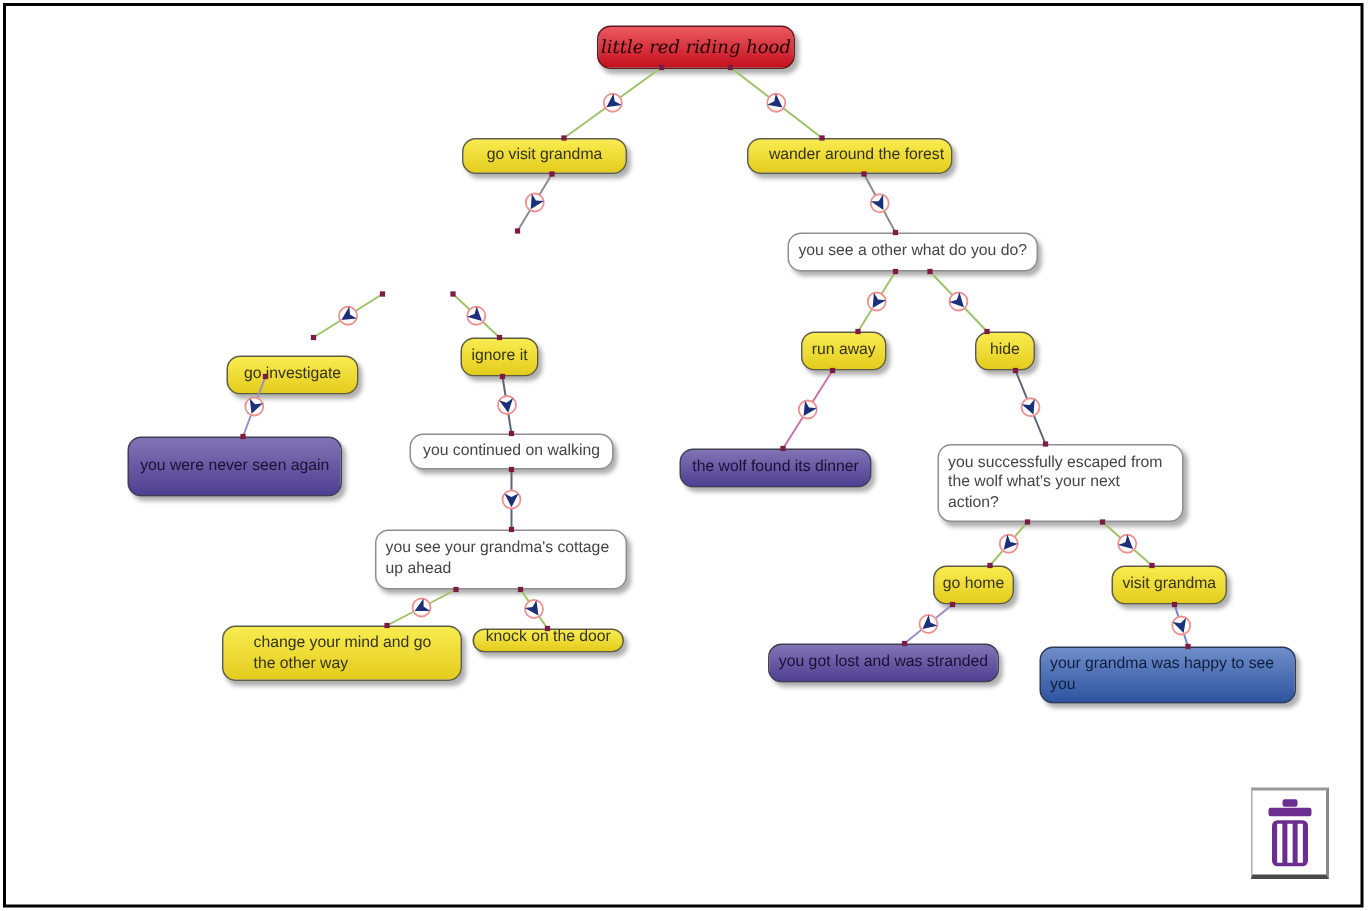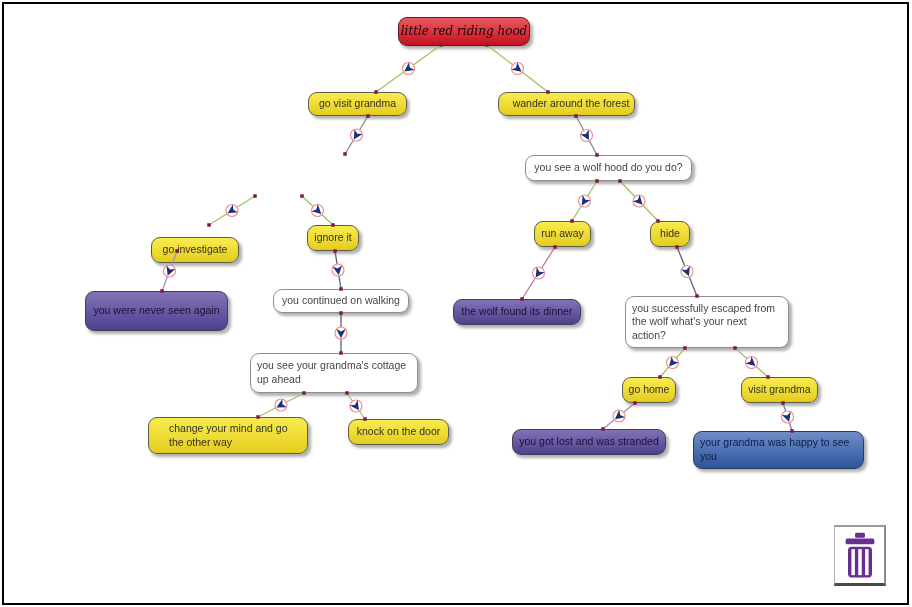--- a/index.html
+++ b/index.html
@@ -24,21 +24,21 @@
 </style>
 </head>
 <body>
 
 <div id="stage">
   <div id="frame"></div>
   <div id="canvas">
       <div class="node red" style="left: 398px; top: 17px; width: 132px; height: 29px;">
         <span>little red riding hood</span>
       </div>
-      <div class="node yellow" style="left: 308px; top: 92px; width: 99px; height: 24px;">
+      <div class="node yellow" style="left: 308px; top: 92px; width: 110px; height: 24px;">
         <span>go visit grandma</span>
       </div>
       <div class="node yellow" style="left: 498px; top: 92px; width: 137px; height: 24px; padding-left: 15px;">
         <span>wander around the forest</span>
       </div>
       <div class="node yellow" style="left: 151px; top: 237px; width: 88px; height: 26px;">
         <span>go investigate</span>
       </div>
       <div class="node yellow" style="left: 307px; top: 225px; width: 52px; height: 26px;">
         <span>ignore it</span>
@@ -48,25 +48,25 @@
       </div>
       <div class="node white" style="left: 273px; top: 289px; width: 136px; height: 24px;">
         <span>you continued on walking</span>
       </div>
       <div class="node white ml" style="left: 250px; top: 353px; width: 168px; height: 40px;">
         <span>you see your grandma's cottage up ahead</span>
       </div>
       <div class="node yellow ml" style="left: 148px; top: 417px; width: 160px; height: 37px; padding-left: 20px;">
         <span>change your mind and go the other way</span>
       </div>
-      <div class="node yellow" style="left: 348px; top: 419px; width: 101px; height: 26px;">
+      <div class="node yellow" style="left: 315px; top: 419px; width: 101px; height: 16px; align-items: flex-end;">
         <span>knock on the door</span>
       </div>
       <div class="node white" style="left: 525px; top: 155px; width: 167px; height: 26px;">
-        <span>you see a wolf hood do you do?</span>
+        <span>you see a other what do you do?</span>
       </div>
       <div class="node yellow" style="left: 534px; top: 221px; width: 57px; height: 26px;">
         <span>run away</span>
       </div>
       <div class="node yellow" style="left: 650px; top: 221px; width: 40px; height: 26px; text-align: right;">
         <span>hide</span>
       </div>
       <div class="node purple" style="left: 453px; top: 299px; width: 128px; height: 26px;">
         <span>the wolf found its dinner</span>
       </div>

